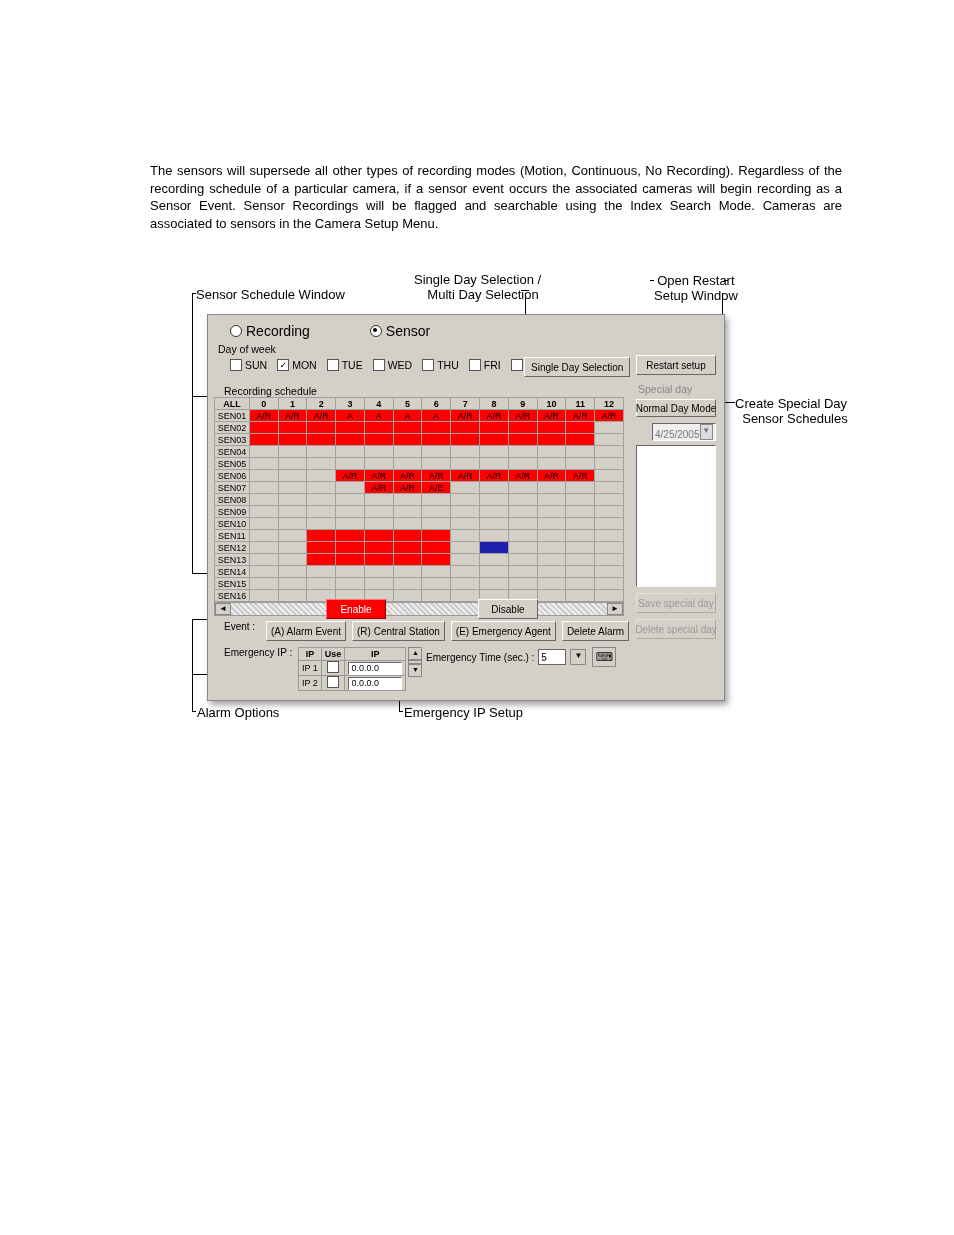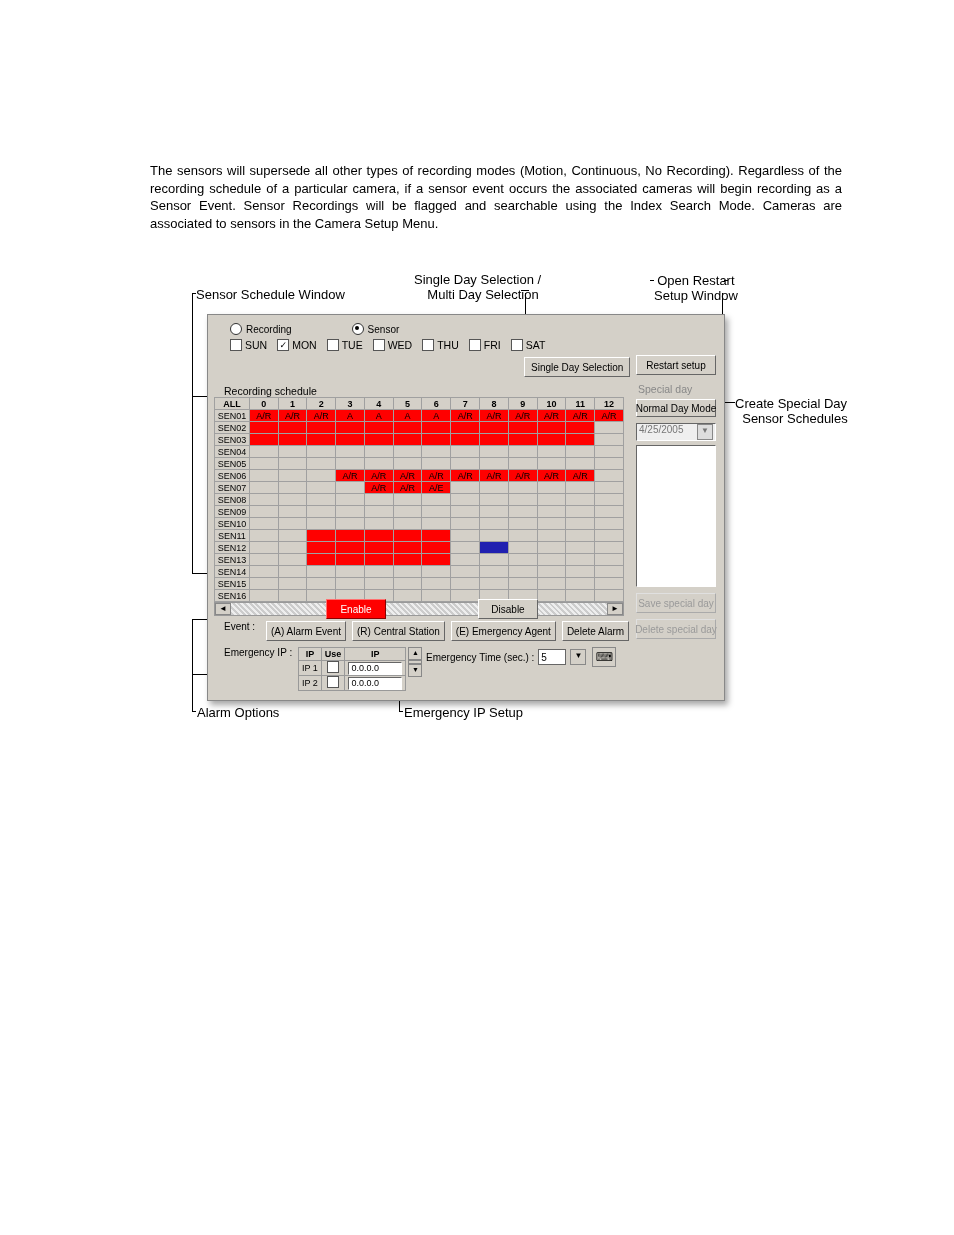--- a/index.html
+++ b/index.html
@@ -1,35 +1,35 @@
 <!DOCTYPE html>
 <html><head>
 <meta charset="utf-8">
 <style>
   body{margin:0;background:#fff;font-family:Arial,Helvetica,sans-serif;font-size:11px;color:#000;}
   .page{position:relative;width:954px;height:1235px;margin:0 auto;}
   .intro{position:absolute;left:150px;top:162px;width:692px;font-size:13px;line-height:1.35;text-align:justify;}
   .callout{position:absolute;font-size:13px;color:#000;white-space:pre;}
   .aline{position:absolute;background:#000;}
   .dialog{position:absolute;left:207px;top:314px;width:516px;height:385px;background:#d4d0c8;border:1px solid #888;box-shadow:3px 4px 6px rgba(0,0,0,.35);}
-  .radio-row{display:flex;align-items:center;padding:8px 10px 2px 22px;font-size:10px;}
+  .radio-row{display:flex;align-items:center;padding:8px 10px 2px 22px;font-size:14px;}
   .radio-opt{display:flex;align-items:center;margin-right:60px;}
   .radio-dot{width:10px;height:10px;border:1px solid #333;border-radius:50%;margin-right:4px;background:#fff;position:relative;}
   .radio-dot.sel::after{content:"";position:absolute;left:2px;top:2px;width:4px;height:4px;border-radius:50%;background:#000;}
   .sec-label{font-size:10.5px;padding:2px 10px 2px 10px;}
   .days{display:flex;align-items:center;padding:2px 4px 4px 22px;font-size:10.5px;}
   .day{display:flex;align-items:center;margin-right:10px;justify-content:center;}
   .cb{width:10px;height:10px;border:1px solid #555;background:#fff;margin-right:3px;display:inline-flex;align-items:center;justify-content:center;font-size:9px;line-height:8px;}
   .cb.chk::after{content:"✓";font-size:9px;}
   .btn{display:inline-flex;align-items:center;justify-content:center;border:1px solid #fff;border-right-color:#666;border-bottom-color:#666;background:#d4d0c8;font-size:10px;height:18px;padding:0 6px;white-space:nowrap;}
   .btn.small{height:16px;}
   .right-col{position:absolute;right:8px;top:40px;width:80px;display:flex;flex-direction:column;}
   .rbtn{margin-bottom:6px;}
   .panel-lbl{font-size:10.5px;color:#888;margin:2px 0 4px 2px;}
-  .date-field{display:flex;align-items:flex-start;border:1px solid #666;border-right-color:#fff;border-bottom-color:#fff;background:#efefef;height:16px;padding:0 2px;font-size:10px;color:#777;}
+  .date-field{display:flex;align-items:flex-end;border:1px solid #666;border-right-color:#fff;border-bottom-color:#fff;background:#efefef;height:16px;padding:0 2px;font-size:10px;color:#777;margin-left:16px;}
   .date-field .dd{margin-left:auto;width:14px;height:14px;border:1px solid #888;background:#ddd;text-align:center;font-size:8px;line-height:12px;}
   .listbox{margin-top:4px;border:1px solid #666;border-right-color:#fff;border-bottom-color:#fff;background:#fff;height:140px;}
   .ghost{color:#9a9a9a;border-color:#e0e0e0 #aaa #aaa #e0e0e0;}
   .grid-wrap{position:absolute;left:6px;top:82px;width:410px;}
   .grid{border-collapse:collapse;table-layout:fixed;}
   .grid th,.grid td{border:1px solid #a0a0a0;font-size:9px;text-align:center;padding:0;height:11px;overflow:hidden;}
   .grid th{background:#d4d0c8;}
   .grid th.rh,.grid td.rh{width:34px;background:#d4d0c8;}
   .grid th.ch{width:28px;}
   .grid td.ch{width:28px;}
@@ -98,20 +98,21 @@
     <div class="radio-row">
       <div class="radio-opt">
           <span class="radio-dot"></span>
           <span>Recording</span>
         </div>
       <div class="radio-opt">
           <span class="radio-dot sel"></span>
           <span>Sensor</span>
         </div>
     </div>
+    <div class="sec-label">Day of week</div>
     <div class="days" id="days-row">
         <div class="day">
           <span class="cb"></span>
           <span>SUN</span>
         </div>
         <div class="day">
           <span class="cb chk"></span>
           <span>MON</span>
         </div>
         <div class="day">

